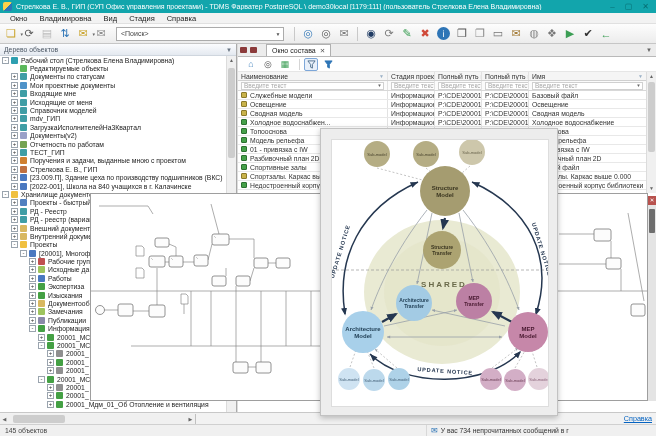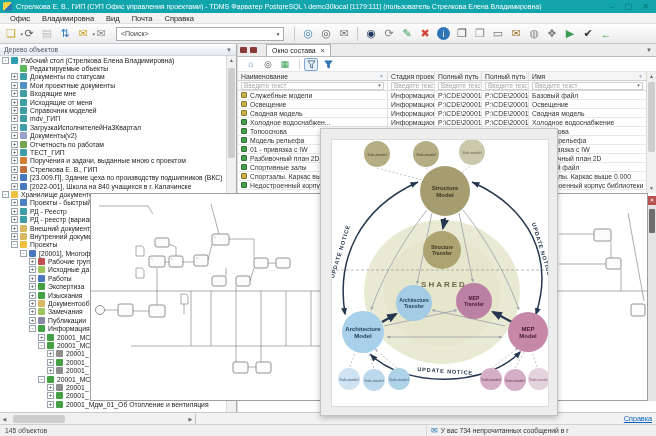--- a/index.html
+++ b/index.html
@@ -112,24 +112,24 @@
     <div class="app-icon"></div>
     <div class="title-text">Стрелкова Е. В., ГИП (СУП Офис управления проектами) - TDMS Фарватер PostgreSQL \ demo30local [1179:111] (пользователь Стрелкова Елена Владимировна)</div>
     <div class="win-btns">
       <span>–</span>
       <span>▢</span>
       <span>✕</span>
     </div>
   </div>
 
   <div class="menubar" id="menubar">
-      <div class="menu-item">Офис</div>
+      <div class="menu-item">Окно</div>
       <div class="menu-item">Владимировна</div>
       <div class="menu-item">Вид</div>
-      <div class="menu-item">Почта</div>
+      <div class="menu-item">Стадия</div>
       <div class="menu-item">Справка</div>
     </div>
 
   <div class="toolbar" id="main-toolbar">
       <div class="tb-btn drop" style="color: rgb(201, 162, 39);">❏</div>
       <div class="tb-btn" style="color: rgb(85, 85, 85);">⟳</div>
       <div class="tb-btn" style="color: rgb(188, 188, 188);">▤</div>
       <div class="tb-btn" style="color: rgb(46, 117, 182);">⇅</div>
       <div class="tb-btn drop" style="color: rgb(201, 162, 39);">✉</div>
       <div class="tb-btn" style="color: rgb(138, 138, 138);">✉</div>

